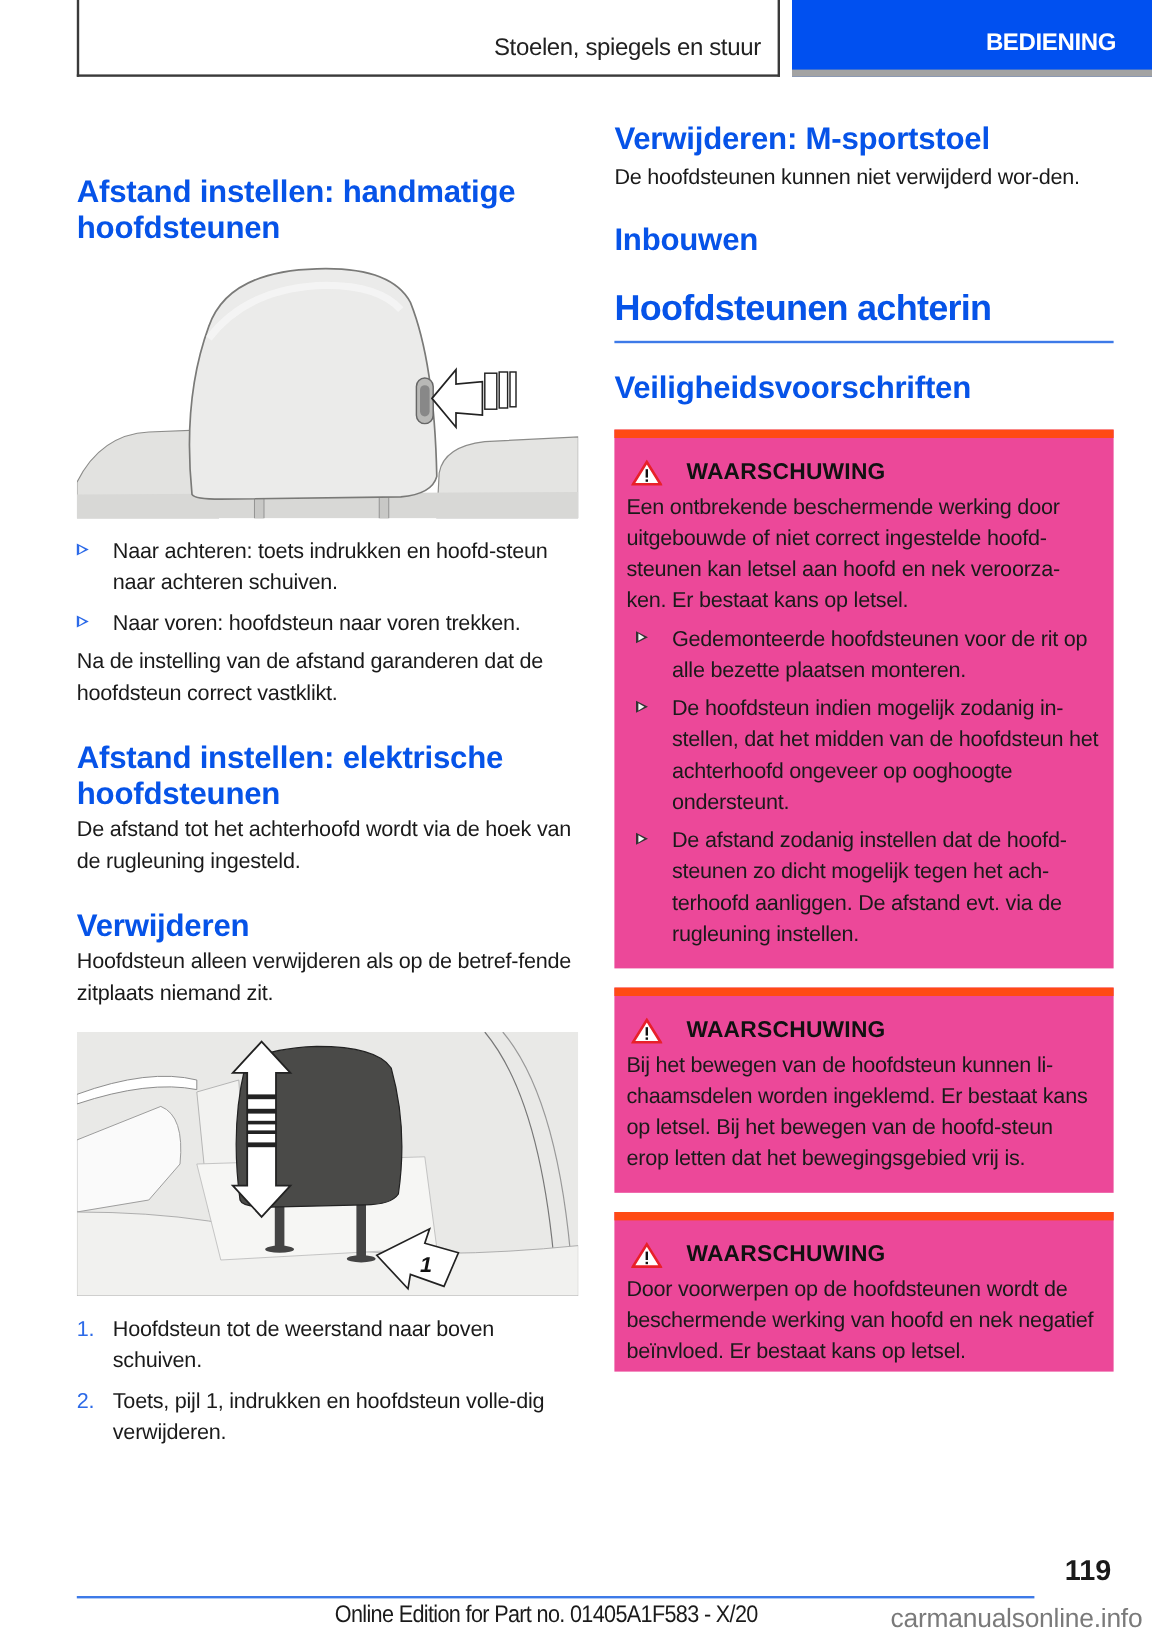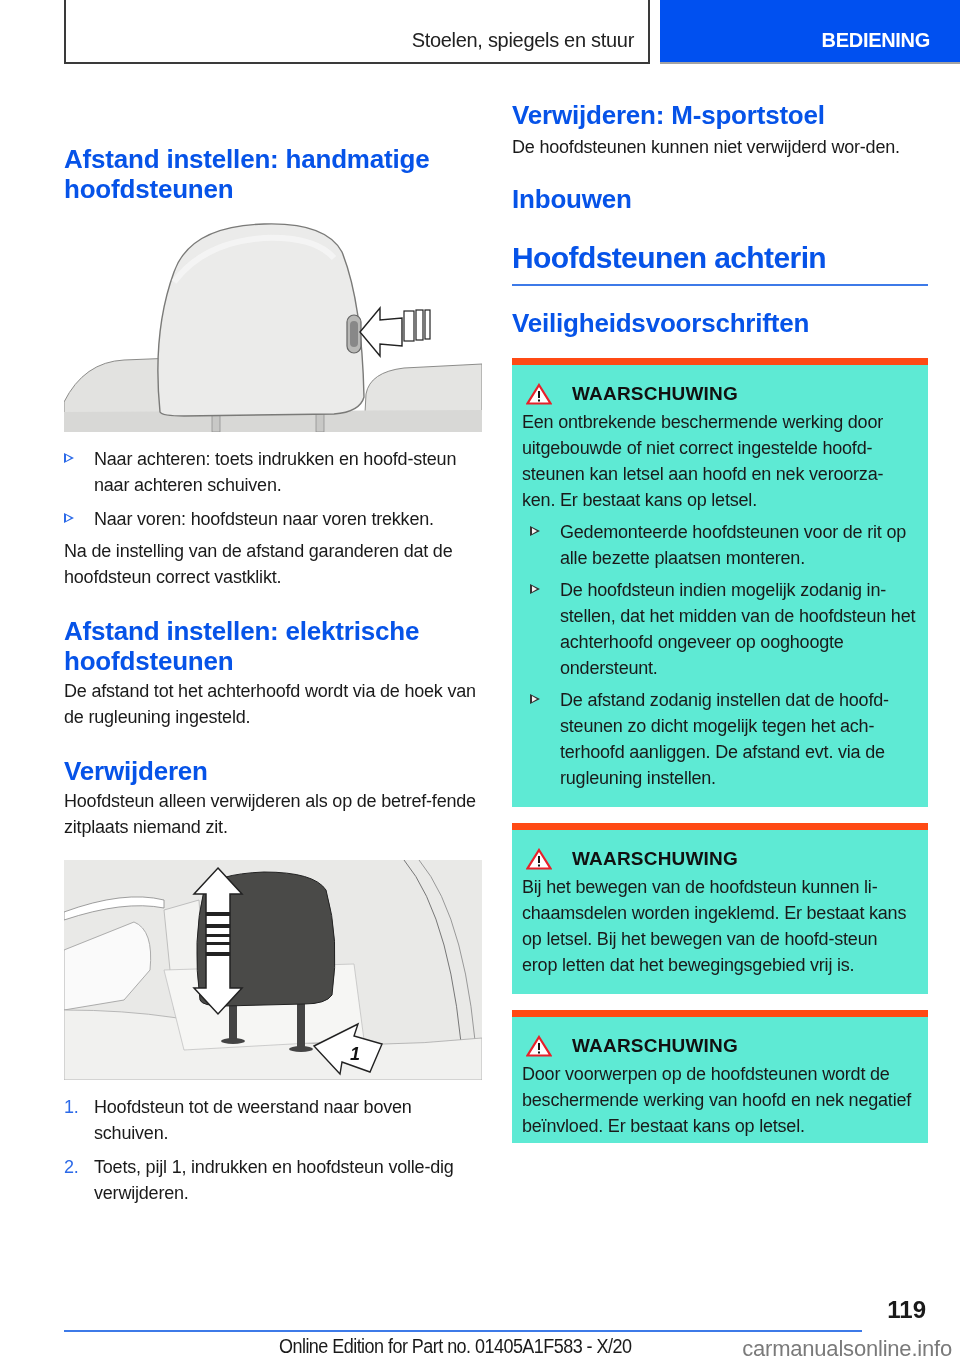--- a/index.html
+++ b/index.html
@@ -7,21 +7,21 @@
     body { position: relative; font-family: "Liberation Sans", "DejaVu Sans", sans-serif; color: #1a1a1a; }
     .hdr-chapter-box {
       position: absolute; left: 64px; top: -2px; width: 586px; height: 66px;
       border: 2px solid #3a3a3a; border-top: none; background: #fff;
     }
     .hdr-chapter-text {
       position: absolute; right: 14px; bottom: 10px; font-size: 20px; color: #222; letter-spacing: -0.3px;
     }
     .hdr-tab {
       position: absolute; left: 660px; top: 0; width: 300px; height: 64px; background: #0050f0;
-      border-bottom: 2px solid #a3a3a3;
+      border-bottom: 6px solid #a3a3a3;
     }
     .hdr-tab-text {
       position: absolute; left: 0; right: 30px; bottom: 10px; text-align: right; color: #fff;
       font-weight: bold; font-size: 20px; letter-spacing: -0.3px;
     }
 
     
     .col { position: absolute; top: 100px; }
     .col-left { left: 64px; width: 418px; margin-top: 44px; }
     .col-right { left: 512px; width: 416px; }
@@ -53,21 +53,21 @@
 
     .steps { list-style: none; }
     .steps li { position: relative; padding-left: 30px; font-size: 18px; line-height: 26px; letter-spacing: -0.2px; }
     .steps li .num { position: absolute; left: 0; top: 0; color: #2c6ae8; }
 
     
     .fig { position: relative; width: 418px; background: #fff; overflow: hidden; }
     .fig svg { display: block; }
 
     
-    .warn { background: #5eead4; border-top: 7px solid #ff4a14; padding: 18px 12px 16px 10px; }
+    .warn { background: #ec4899; border-top: 7px solid #ff4a14; padding: 18px 12px 16px 10px; }
     .warn-head { display: flex; align-items: center; margin-bottom: 4px; }
     .warn-head .wicon { width: 26px; height: 22px; margin-left: 4px; margin-right: 20px; }
     .warn-head .wtitle { font-weight: bold; font-size: 19px; letter-spacing: 0.2px; color: #111; }
     .warn p.body { font-size: 18px; line-height: 26px; }
 
     
     .foot-line { position: absolute; left: 64px; top: 1330px; width: 798px; height: 2px; background: #3d7ae8; }
     .page-no { position: absolute; right: 34px; top: 1296px; font-size: 24px; font-weight: bold; color: #1a1a1a; }
     .foot-ed { position: absolute; left: 279px; top: 1335px; font-size: 20px; color: #1a1a1a; letter-spacing: -0.6px; transform: scaleX(0.9); transform-origin: left; }
     .foot-wm { position: absolute; right: 8px; top: 1336px; font-size: 22px; color: #7a7a7a; letter-spacing: -0.2px; }

